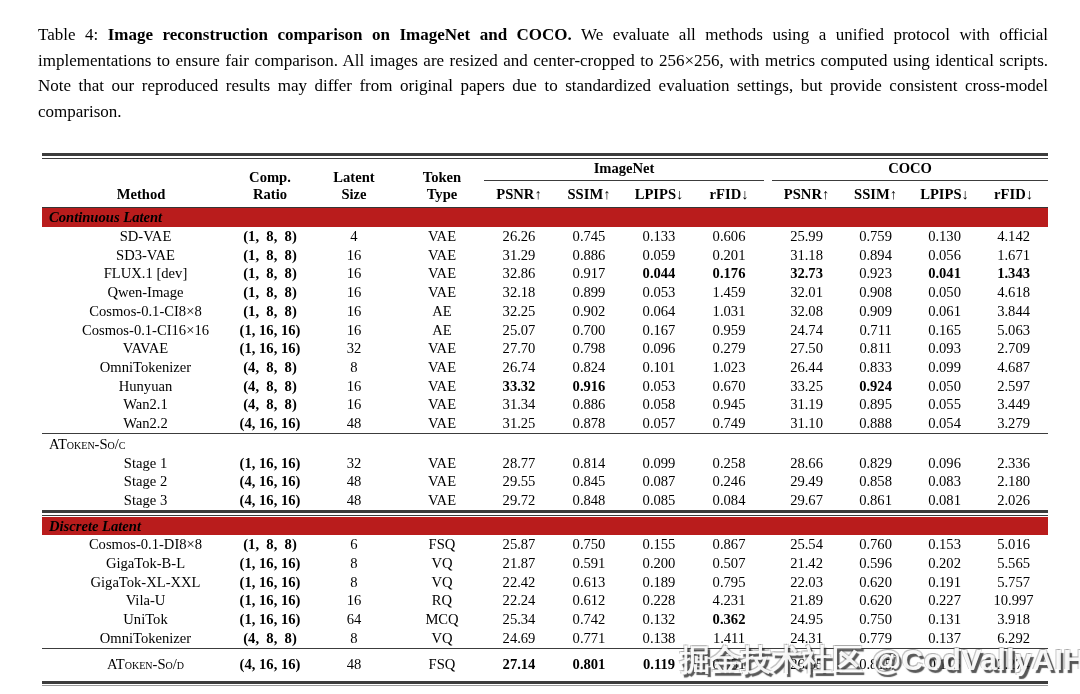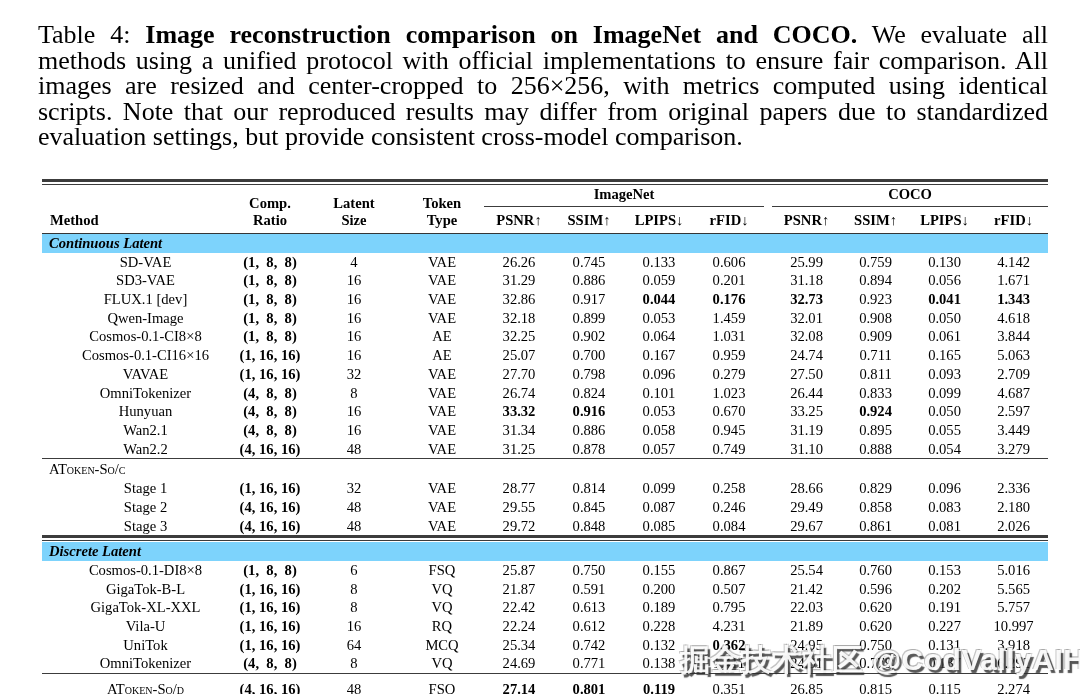--- a/index.html
+++ b/index.html
@@ -5,43 +5,43 @@
   html,body{margin:0;padding:0;}
   body{
     width:1080px;height:694px;position:relative;overflow:hidden;
     background:#ffffff;color:#000;
     font-family:"Liberation Serif", serif;
   }
   
   .caption{
     padding:22px 20px 0 38px;
     width:1010px;box-sizing:content-box;
-    font-size:26px;line-height:25.6px;
+    font-size:17px;line-height:25.6px;
     text-align:justify;
   }
   .caption b{font-weight:bold;}
   
   .tablewrap{margin:29px 0 0 42px;width:1006px;}
   .rule-double{height:7px;background:linear-gradient(to bottom,#3c3c3c 0 2.6px,#fff 2.6px 4.8px,#3c3c3c 4.8px 6px,#fff 6px);}
   .rule-bottom{height:6px;background:linear-gradient(to bottom,#3c3c3c 0 2.6px,#fff 2.6px 3.8px,#9a9a9a 3.8px 4.8px,#fff 4.8px);}
   table{border-collapse:collapse;table-layout:fixed;width:1006px;font-size:14.6px;}
   th,td{padding:0;font-weight:normal;}
   thead th{
     font-weight:bold;vertical-align:bottom;
     border-bottom:1.4px solid #353535;
     padding-bottom:4px;line-height:17px;
   }
-  thead th.method-h{text-align:left;padding-left:8px;}
+  thead th.method-h{text-align:center;padding-left:8px;}
   thead th.group{border-bottom:1.3px solid #3c3c3c;padding-bottom:3px;}
   thead th.metric{text-align:center;padding-top:5px;margin-top:48px;}
   thead th.spacer{border-bottom:1.4px solid #353535;}
   tbody td{line-height:18.7px;vertical-align:middle;}
   td.method{text-align:center;padding-left:17px;white-space:nowrap;overflow:hidden;}
   td.section{text-align:left;padding-left:7px;}
-  td.band{background:#7dd3fc;font-weight:bold;font-style:italic;}
+  td.band{background:#b91c1c;font-weight:bold;font-style:italic;}
   td.scaps, .sc{font-variant:small-caps;}
   td.c{text-align:center;}
   td.ratio{white-space:pre;font-weight:bold;}
   .b{font-weight:bold;}
   td.rule{padding:0;}
   td.rule.thin{height:2px;background:linear-gradient(to bottom,#3c3c3c 0 1.3px,#fff 1.3px);}
   td.rule.double{height:7px;background:linear-gradient(to bottom,#3c3c3c 0 2.6px,#fff 2.6px 4.8px,#3c3c3c 4.8px 6px,#fff 6px);}
   tr.last td{padding-top:5px;padding-bottom:8px;}
   
   .watermark{

